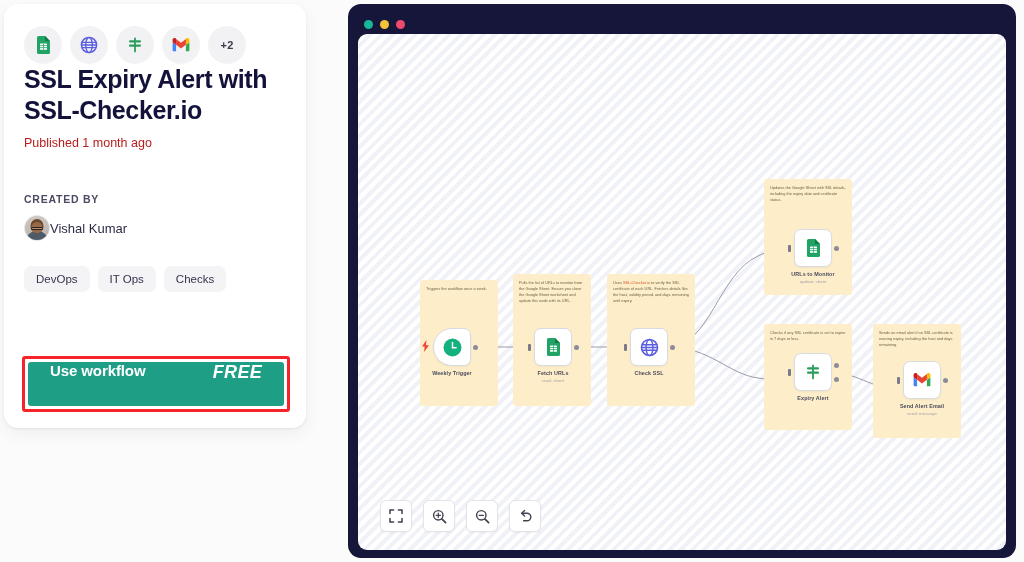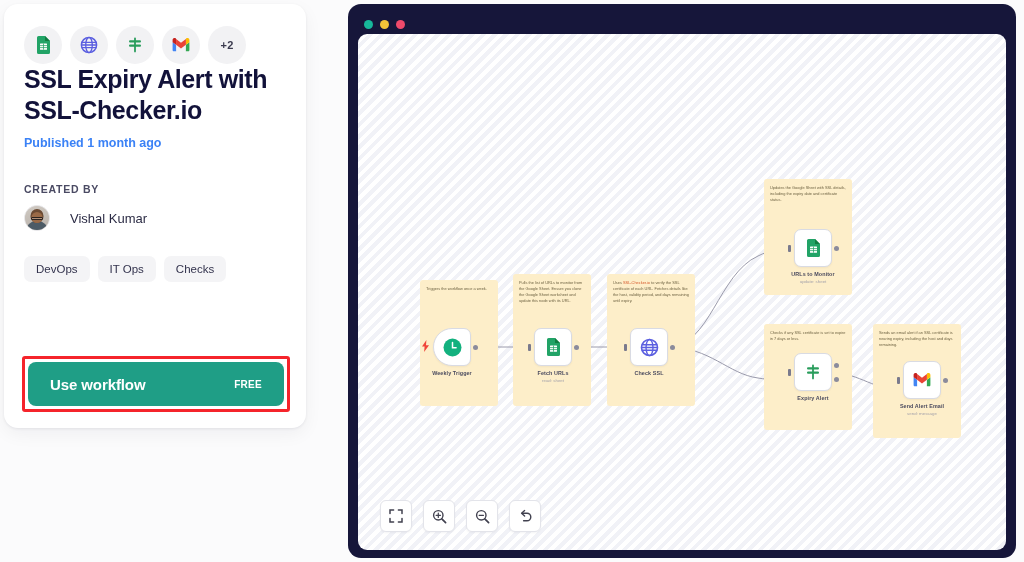--- a/index.html
+++ b/index.html
@@ -33,29 +33,29 @@
     letter-spacing: .2px;
   }
 
   .card-title {
     font-size: 25px; line-height: 1.22;
     font-weight: 700; color: #12123a;
     letter-spacing: -.4px;
   }
   .card-published {
     margin-top: 11px;
-    font-size: 12.5px; color: #3b82f6; font-weight: 700;
+    font-size: 12.5px; color: #b91c1c; font-weight: 400;
   }
 
   .sec-label {
     font-size: 10.5px; font-weight: 700; color: #4a4a63;
     letter-spacing: .75px; text-transform: uppercase;
   }
-  .created-by { margin-top: 33px; }
-  .author-row { display: flex; align-items: center; gap: 20px; margin-top: 10px; }
+  .created-by { margin-top: 43px; }
+  .author-row { display: flex; align-items: center; gap: 0; margin-top: 10px; }
   .avatar {
     width: 26px; height: 26px; border-radius: 50%;
     overflow: hidden; position: relative;
     background: #dcd5cf; flex: 0 0 auto;
     border: 1px solid #e8e8ec;
   }
   .av-bg { position: absolute; inset: 0; background: linear-gradient(170deg,#cfc9c2 0%,#b9b2ab 100%); }
   .av-head {
     position: absolute; left: 50%; top: 3px; transform: translateX(-50%);
     width: 13px; height: 14px; border-radius: 50% 50% 46% 46%;
@@ -89,27 +89,27 @@
   .cta-wrap {
     position: absolute; left: 18px; top: 352px;
     width: 268px; height: 56px;
     border: 3px solid #f5242b;
     border-radius: 3px;
     padding: 3px;
   }
   .cta {
     width: 100%; height: 100%;
     background: #1f9e86;
-    border-radius: 8px;
-    display: flex; align-items: center; justify-content: space-between;
+    border-radius: 3px;
+    display: flex; align-items: flex-start; justify-content: space-between;
     padding: 0 22px;
     border: none; cursor: pointer;
   }
   .cta-label { color:#fff; font-size:15px; font-weight:700; letter-spacing:-.1px; }
-  .cta-price { color:#fff; font-size:10px; font-weight:700; letter-spacing:.3px; }
+  .cta-price { color:#fff; font-size:18px; font-weight:700; letter-spacing:.3px;font-style:italic; }
 
   
   .window {
     position: absolute; left: 348px; top: 4px;
     width: 668px; height: 554px;
     background: #16163a;
     border-radius: 13px;
     padding: 10px 10px 10px 10px;
   }
   .titlebar { height: 20px; display: flex; align-items: center; gap: 7px; padding-left: 6px; }

